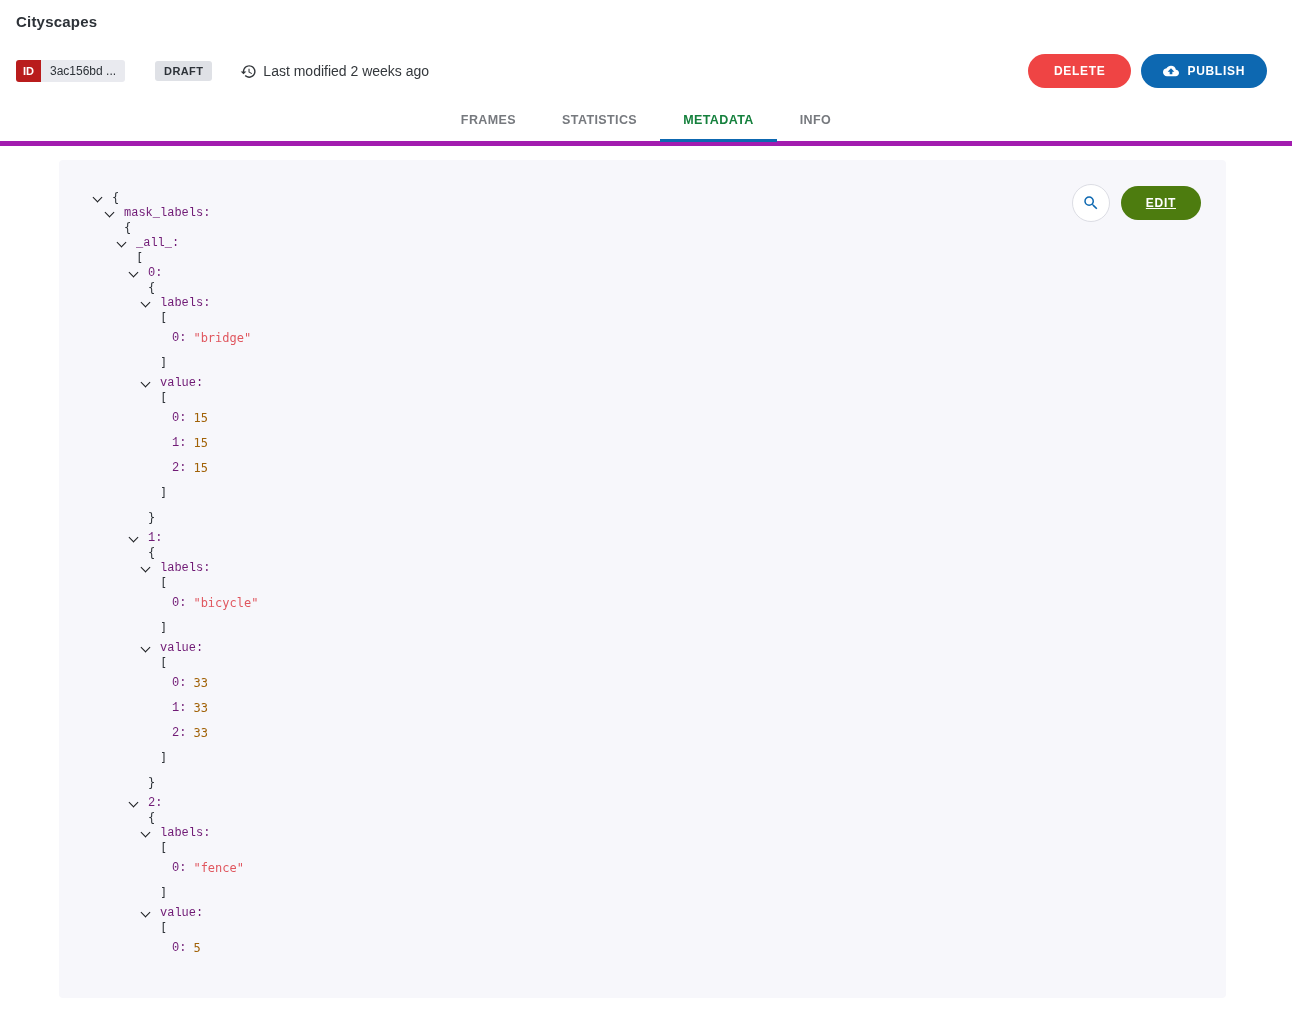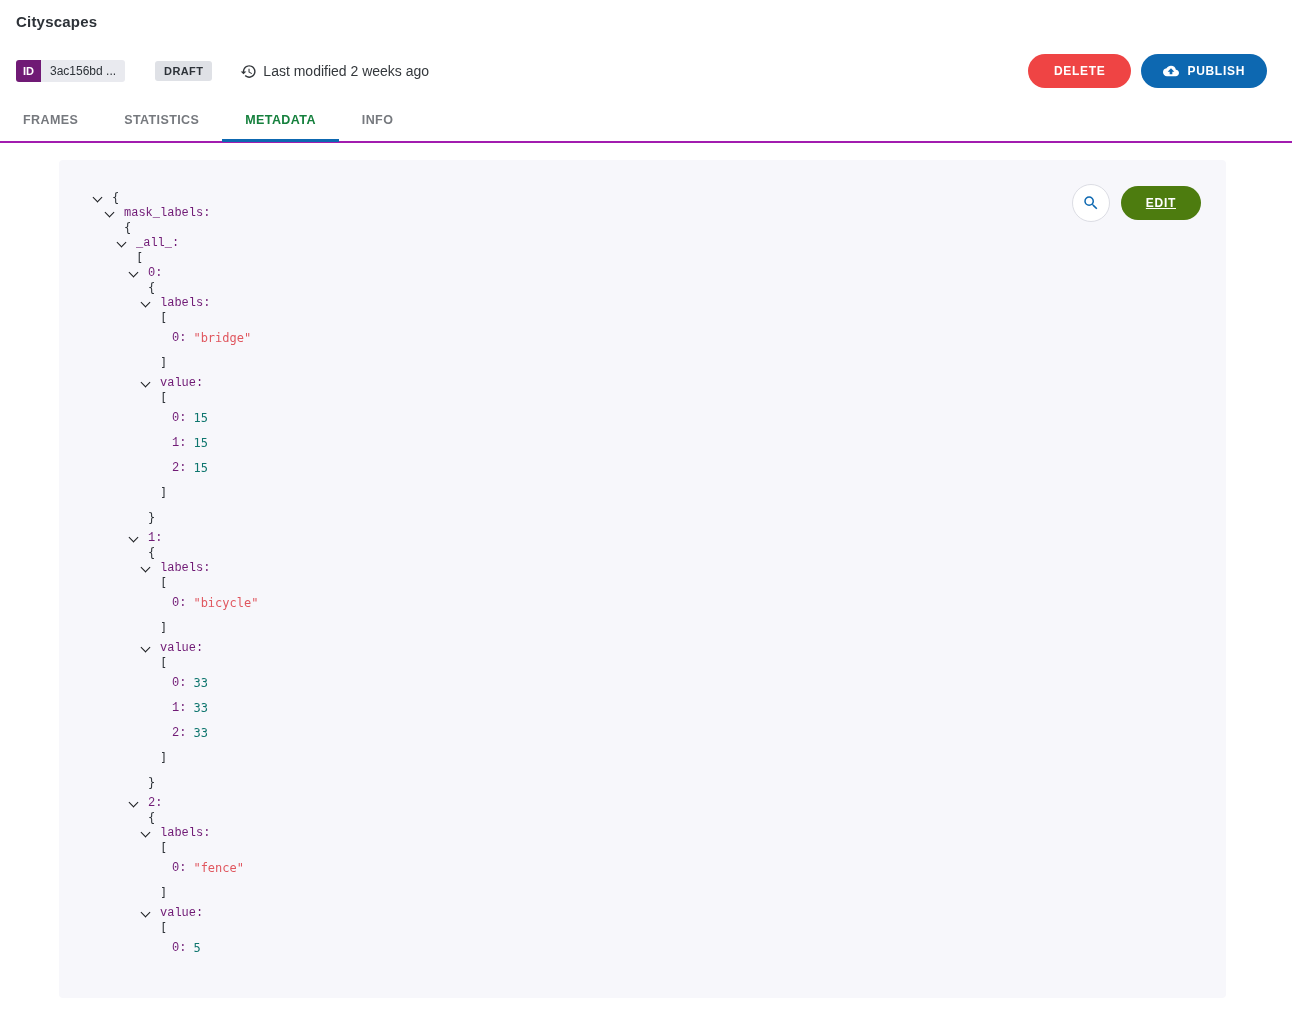--- a/index.html
+++ b/index.html
@@ -12,21 +12,21 @@
   .app-title{
     position:absolute;left:16px;top:13px;
     font-size:15px;font-weight:700;color:#2d3238;letter-spacing:.2px;
   }
   .meta-row{
     position:absolute;left:16px;right:25px;top:54px;height:34px;
     display:flex;align-items:center;
   }
   .id-badge{display:inline-flex;align-items:stretch;cursor:pointer;}
   .id-key{
-    background:#701a75;color:#fff;font-weight:700;font-size:11px;
+    background:#b91c1c;color:#fff;font-weight:700;font-size:11px;
     padding:4px 7px;border-radius:3px 0 0 3px;display:flex;align-items:center;
   }
   .id-val{
     background:#e9eaef;color:#2d3238;font-size:12px;
     padding:4px 9px;border-radius:0 3px 3px 0;display:flex;align-items:center;
   }
   .draft-badge{
     margin-left:30px;background:#dfe1e6;color:#2d3238;font-weight:700;
     font-size:11px;padding:4px 9px;border-radius:3px;letter-spacing:.4px;
   }
@@ -39,21 +39,21 @@
   .btn{
     height:34px;border-radius:17px;border:none;color:#fff;font-weight:700;
     font-size:12px;letter-spacing:.7px;display:inline-flex;align-items:center;
     justify-content:center;cursor:pointer;font-family:"Liberation Sans",sans-serif;
   }
   .btn-delete{background:#ef4444;padding:0 26px;}
   .btn-publish{background:#0d68b1;padding:12px 22px;margin-left:10px;gap:8px;}
   
   .tabs-bar{
     position:absolute;top:99px;left:0;right:0;height:42px;
-    display:flex;border-bottom:2px solid #a21caf;
+    display:flex;justify-content:center;border-bottom:5px solid #a21caf;
   }
   .tab{
     padding:0 23px;display:flex;align-items:center;position:relative;
     font-size:12.5px;font-weight:700;letter-spacing:.4px;color:#76797e;cursor:pointer;
   }
   .tab.active{color:#15803d;}
   .tab.active::after{
     content:"";position:absolute;left:0;right:0;bottom:-1px;height:3px;background:#0d68b1;
   }
   
@@ -86,21 +86,21 @@
   .trow.sp{margin:5px 0;}
   .chevslot{width:19px;display:inline-flex;align-items:center;flex-shrink:0;}
   .chev{
     width:6px;height:6px;margin-left:1px;margin-top:-3px;
     border-right:1.7px solid #1a1c1f;border-bottom:1.7px solid #1a1c1f;
     transform:rotate(45deg);
   }
   .tok{display:inline-block;}
   .tok-k{color:#701a75;font-family:Liberation Mono, monospace;}
   .tok-s{color:#e0575f;}
-  .tok-n{color:#0f766e;}
+  .tok-n{color:#a16207;}
   .tok-b{color:#2e3338;}
 </style>
 </head>
 <body>
 
 <div class="app-title">Cityscapes</div>
 
 <div class="meta-row">
   <span class="id-badge">
     <span class="id-key">ID</span>

